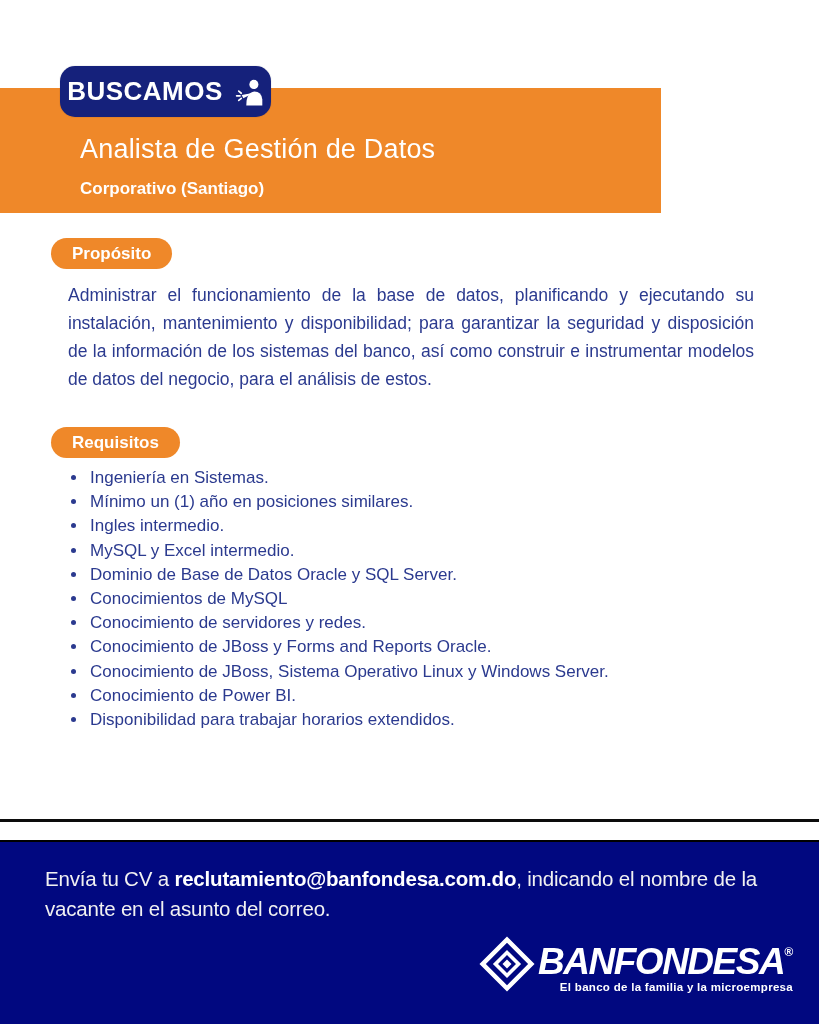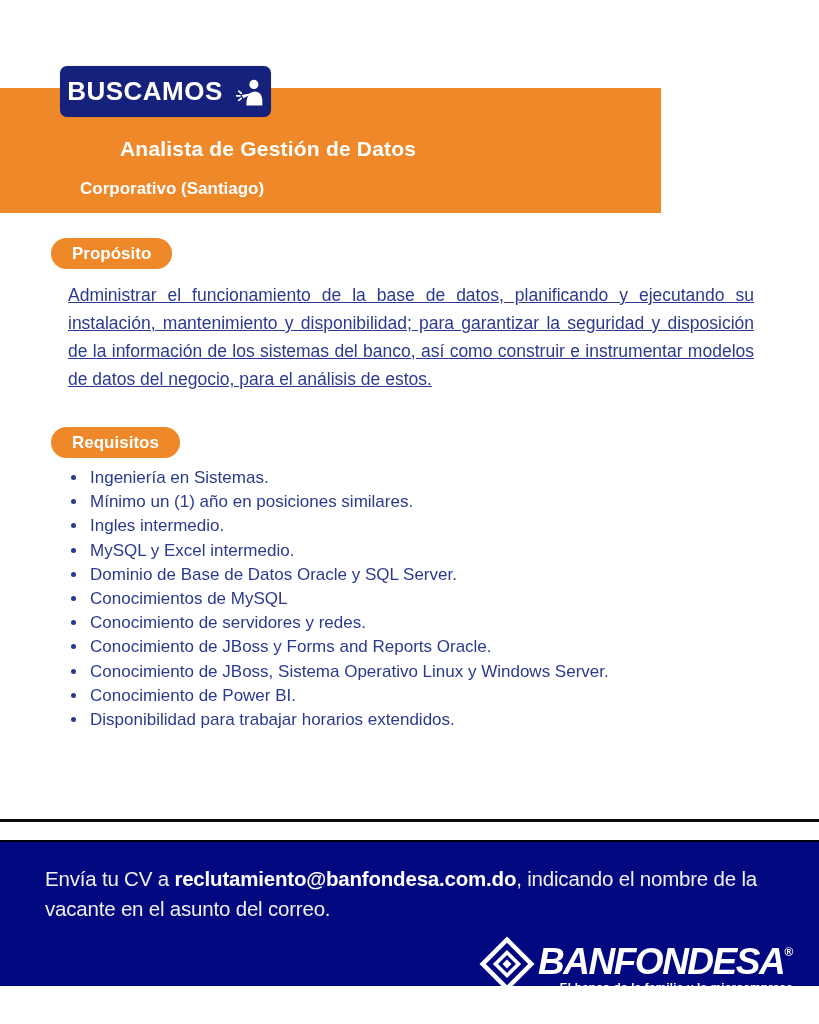--- a/index.html
+++ b/index.html
@@ -6,57 +6,57 @@
   .canvas{
     position:relative;width:819px;height:1024px;background:#ffffff;
     font-family:"Liberation Sans",sans-serif;overflow:hidden;
   }
   
   .banner{
     position:absolute;left:0;top:88px;width:661px;height:125px;
     background:#EF8829;box-sizing:border-box;padding:46px 0 0 80px;
   }
   .banner-title{
-    color:#ffffff;font-size:21px;font-weight:bold;line-height:30px;letter-spacing:.2px;margin-left:40px;
+    color:#ffffff;font-size:27px;font-weight:normal;line-height:30px;letter-spacing:.2px;
   }
   .banner-subtitle{
     color:#ffffff;font-size:17px;font-weight:bold;line-height:21px;margin-top:14px;
   }
   .buscamos-pill{
     position:absolute;left:60px;top:66px;width:211px;height:51px;
-    background:#15217B;border-radius:7px;display:flex;align-items:center;
+    background:#15217B;border-radius:15px;display:flex;align-items:center;
     justify-content:center;gap:9px;box-shadow:0 0 0 1px rgba(0,0,0,.04);
   }
   .buscamos-pill .label{
     color:#ffffff;font-size:26px;font-weight:bold;letter-spacing:.5px;
   }
   
   .section-pill{
     position:absolute;left:51px;height:31px;line-height:31px;
     background:#EF8829;color:#ffffff;font-size:17px;font-weight:bold;
     border-radius:16px;padding:0 21px;display:inline-block;
   }
   .pill-proposito{top:238px;}
   .pill-requisitos{top:427px;}
   
   .purpose-text{
     position:absolute;left:68px;top:281px;width:686px;
-    color:#2B3A8F;font-size:17.5px;line-height:28px;text-align:justify;text-decoration:underline;
+    color:#2B3A8F;font-size:17.5px;line-height:28px;text-align:justify;
   }
   .req-list{
     position:absolute;left:66px;top:466px;width:650px;margin:0;
     padding:0 0 0 22px;color:#2B3A8F;font-size:17px;line-height:24.2px;
   }
   .req-list li{margin:0;padding-left:2px;}
   
   .hairline{
     position:absolute;left:0;top:819px;width:100%;height:3px;background:#0c0c0c;
   }
   .footer{
-    position:absolute;left:0;top:840px;width:100%;height:146px;
+    position:absolute;left:0;top:840px;width:100%;height:184px;
     background:#010880;border-top:2px solid #000;box-sizing:border-box;
   }
   .footer-text{
     position:absolute;left:45px;top:22px;width:712px;
     color:#F1F1F1;font-size:20.5px;line-height:30px;letter-spacing:-.2px;
   }
   .footer-text .email{font-weight:bold;color:#ffffff;text-decoration:none;}
   .logo-block{
     position:absolute;right:26px;top:92px;display:flex;align-items:center;
   }

